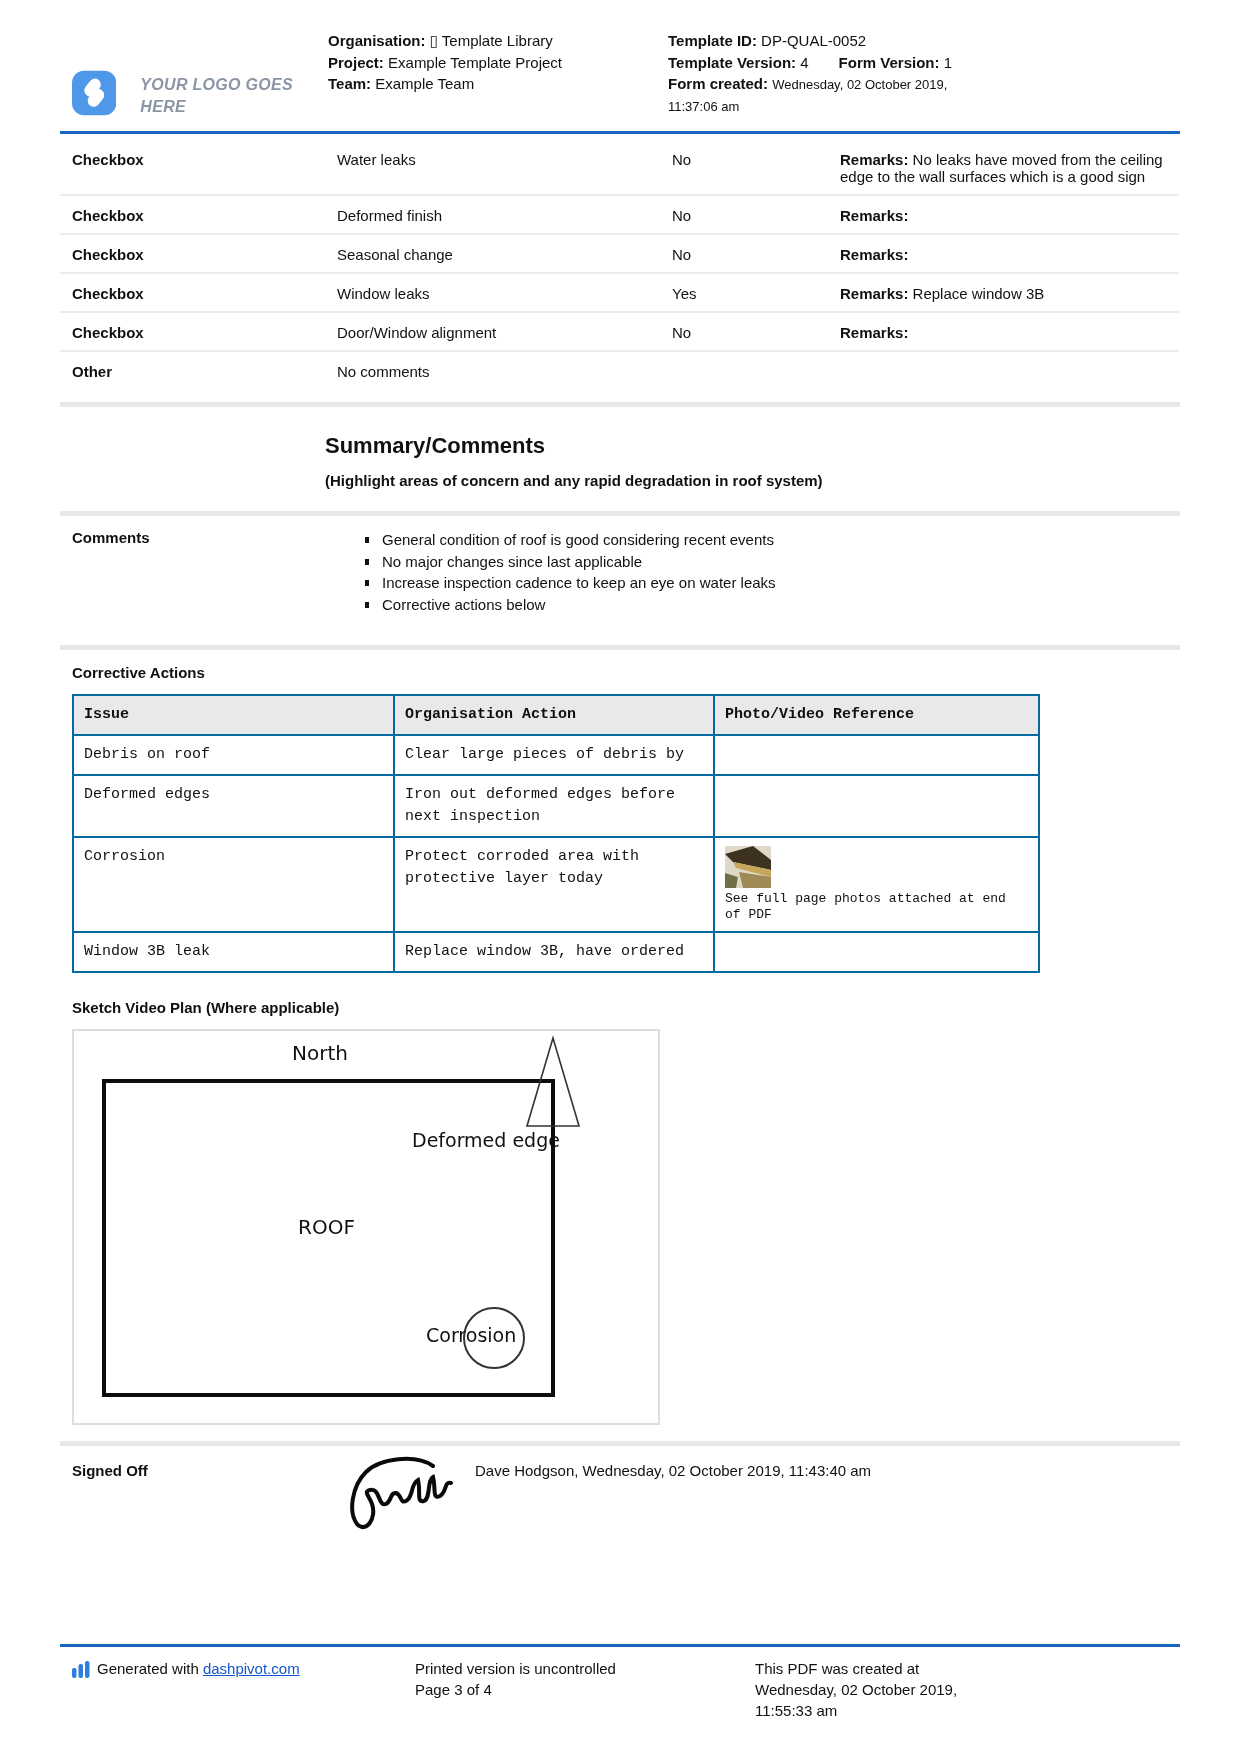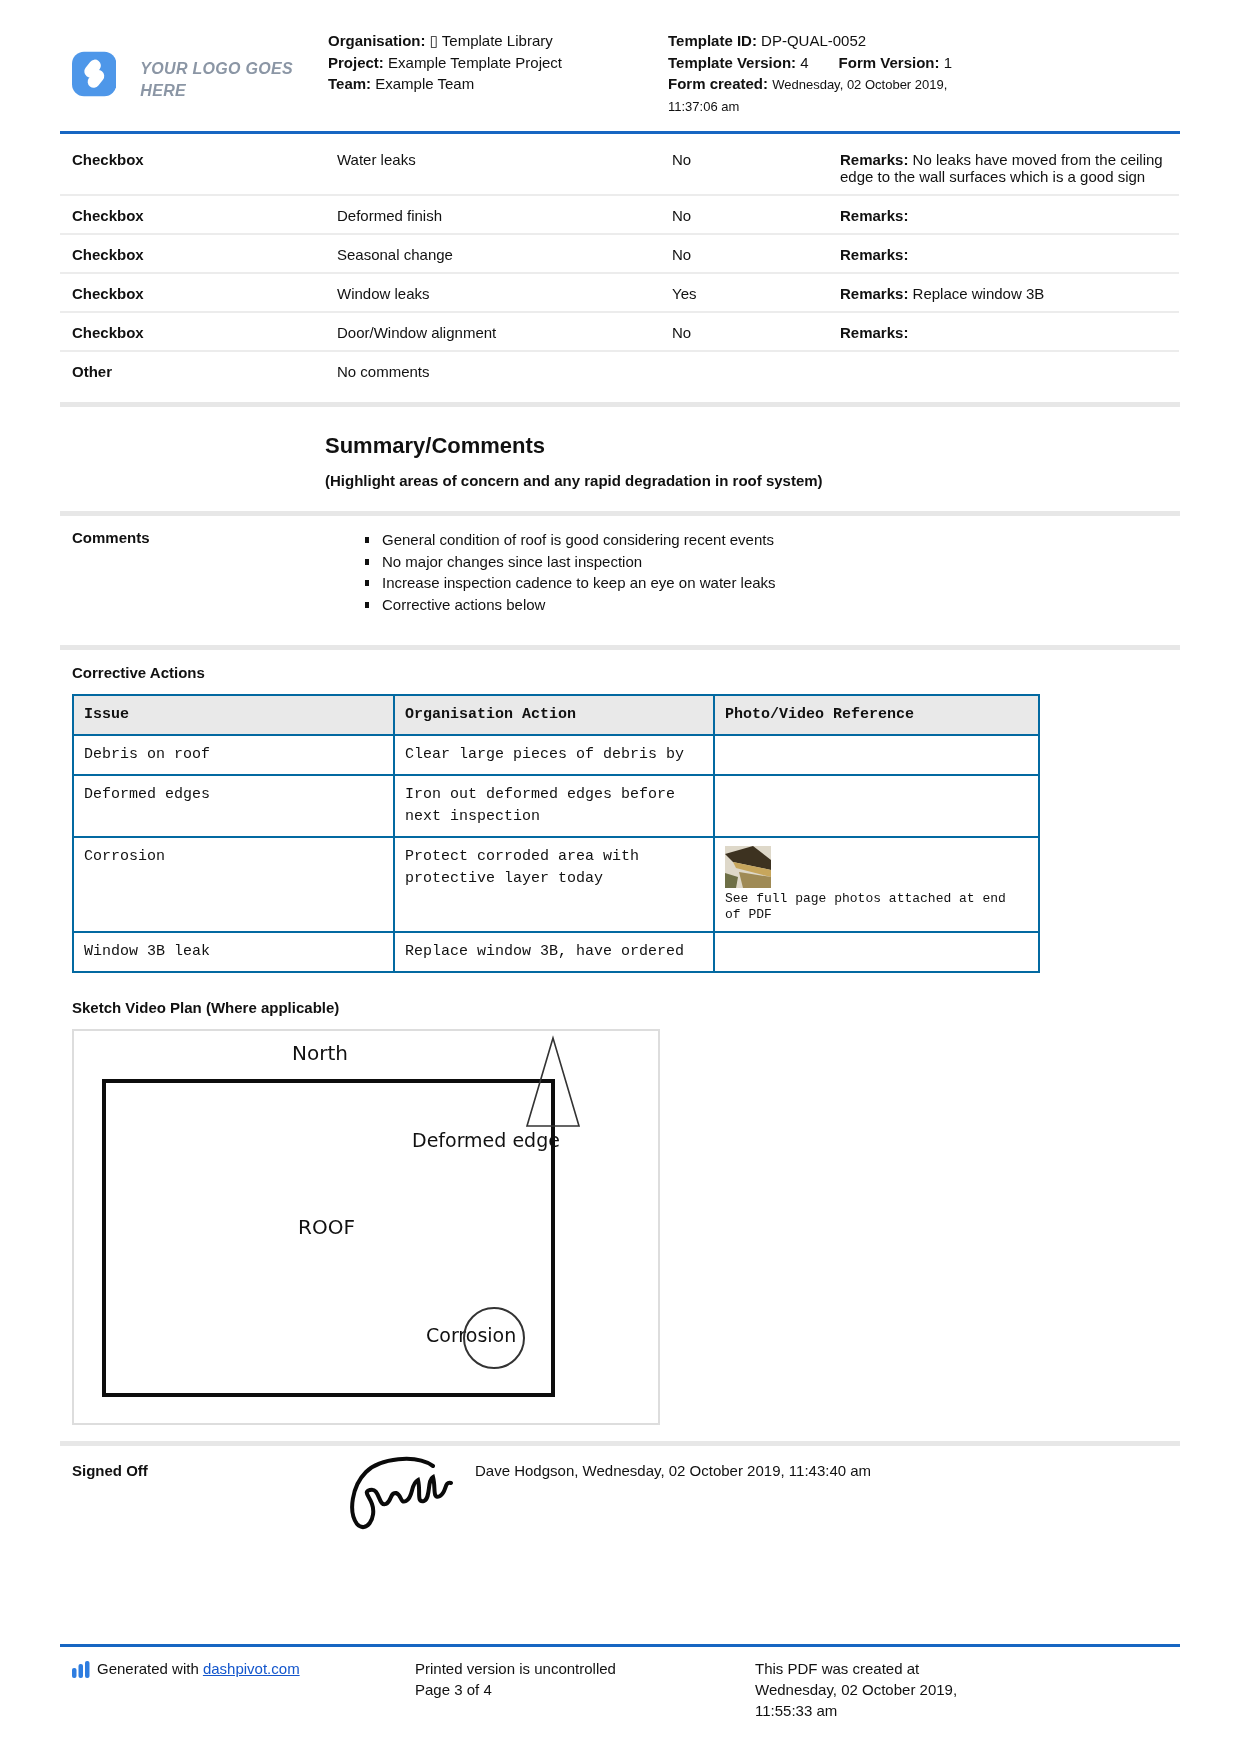--- a/index.html
+++ b/index.html
@@ -10,21 +10,21 @@
     margin:0 auto;
     font-family:"Liberation Sans","DejaVu Sans",sans-serif;
     color:#111;
     overflow:hidden;
     box-sizing:border-box;
     padding:0 60px 0 72px;
     font-size:15px;
   }
   
   .header{display:flex;margin-top:30px;line-height:21.5px;}
-  .logo-block{width:256px;display:flex;align-items:center;gap:24px;}
+  .logo-block{width:256px;display:flex;align-items:flex-end;gap:24px;}
   .logo-text{color:#8b96a5;font-style:italic;font-weight:bold;font-size:16px;margin-top:12px;letter-spacing:.3px;}
   .org-block{width:340px;}
   .meta-block{flex:1;}
   .hline b{font-weight:bold;}
   .small-date{font-size:13px;}
   .meta-ver span.gap{display:inline-block;width:30px;}
   .blue-rule{height:3px;background:#1766c2;width:1120px;margin-left:-12px;margin-top:14px;}
   
   .checklist{margin-left:-12px;}
   .crow{display:grid;grid-template-columns:265px 335px 168px 351px;padding:11px 0 9px 12px;border-bottom:2px solid #ececec;box-sizing:border-box;}
@@ -150,21 +150,21 @@
     <div class="summary-title">Summary/Comments</div>
     <div class="summary-sub">(Highlight areas of concern and any rapid degradation in roof system)</div>
   </div>
 
   <div class="section-sep"></div>
 
   <div class="comments">
     <div class="comments-label">Comments</div>
     <ul class="bullets">
       <li>General condition of roof is good considering recent events</li>
-      <li>No major changes since last inspection</li>
+      <li>No major changes since last applicable</li>
       <li>Increase inspection cadence to keep an eye on water leaks</li>
       <li>Corrective actions below</li>
     </ul>
   </div>
 
   <div class="section-sep"></div>
 
   <div class="ca-title">Corrective Actions</div>
   <table class="ca">
     <colgroup>

